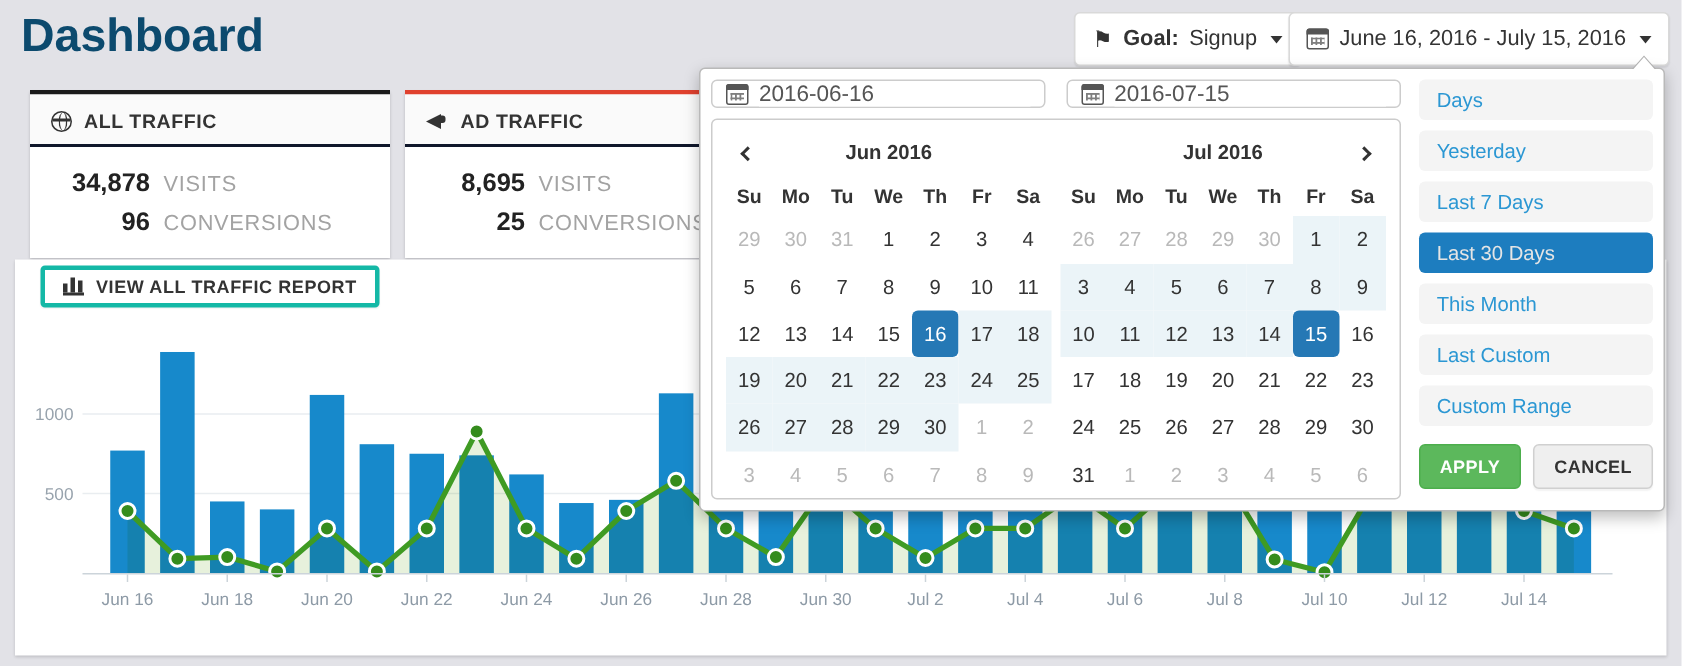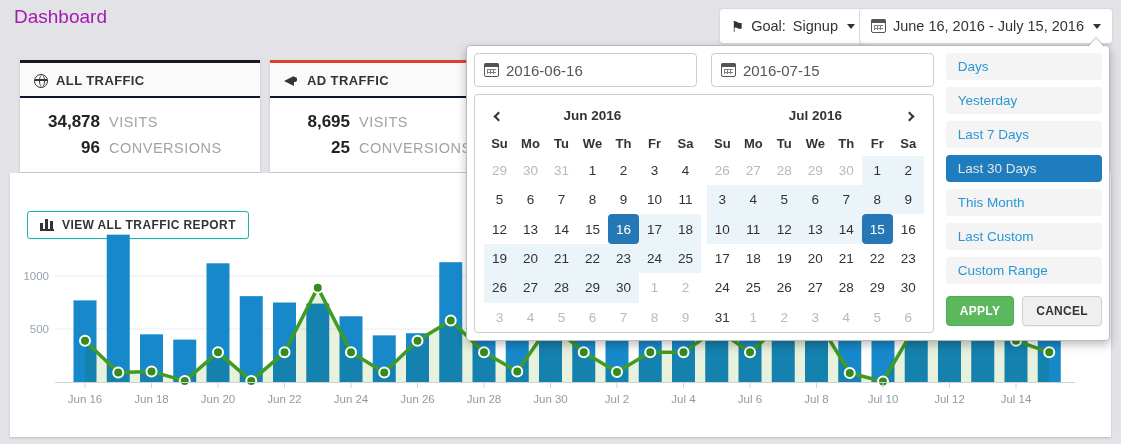--- a/index.html
+++ b/index.html
@@ -1,26 +1,26 @@
 <!DOCTYPE html>
 <html><head>
 <meta charset="utf-8">
 <style>
   * { margin:0; padding:0; box-sizing:border-box; }
   html,body { width:1121px; height:444px; }
   body { background:#e2e2e7; font-family:"Liberation Sans","DejaVu Sans",sans-serif; position:relative; overflow:hidden; }
 
   
-  .page-title { position:absolute; left:14px; top:6px; font-size:19px; font-weight:400; color:#a21caf; }
+  .page-title { position:absolute; left:14px; top:6px; font-size:31px; font-weight:700; color:#0c4a6e; }
   .hbtn { position:absolute; top:8px; height:36px; display:inline-flex; align-items:center; gap:7px;
           background:#fff; border:1px solid #d9d9d9; border-radius:4px; padding:0 11px;
           box-shadow:0 1px 1px rgba(0,0,0,.07); font-size:14.5px; color:#333; cursor:pointer; white-space:nowrap; }
   .goal-btn { right:254px; }
   .date-btn { right:8px; }
-  .bold { font-weight:400; }
+  .bold { font-weight:700; }
   .caret { width:0; height:0; border-left:4px solid transparent; border-right:4px solid transparent; border-top:5px solid #333; margin-left:2px; }
   .flag-glyph { font-size:15px; line-height:1; }
 
   
   .cal-ic { position:relative; display:inline-block; width:15px; height:14px; border:1px solid #555; border-radius:2px; background:#fff; flex:none; }
   .cal-ic::before { content:''; position:absolute; left:-1px; right:-1px; top:-1px; height:4px; background:#555; border-radius:2px 2px 0 0; }
   .cal-ic::after { content:''; position:absolute; left:2px; right:2px; top:5px; bottom:2px;
       background-image:linear-gradient(#555 1px, transparent 1px),linear-gradient(90deg,#555 1px, transparent 1px);
       background-size:3px 3px; opacity:.75; }
 
@@ -38,36 +38,36 @@
   .globe-ic { position:relative; width:14px; height:14px; border:1.5px solid #333; border-radius:50%; flex:none; }
   .globe-ic::before { content:''; position:absolute; left:0; right:0; top:4.5px; height:1.5px; background:#333; }
   .globe-ic::after { content:''; position:absolute; left:3.5px; top:0; bottom:0; width:4px; border-left:1.5px solid #333; border-right:1.5px solid #333; border-radius:50%; }
   
   .mega-ic { position:relative; width:15px; height:12px; flex:none; }
   .mega-ic::before { content:''; position:absolute; left:0; top:1px; width:0; height:0; border-top:5px solid transparent; border-bottom:5px solid transparent; border-right:10px solid #333; }
   .mega-ic::after { content:''; position:absolute; left:9px; top:2.5px; width:4px; height:5px; background:#333; border-radius:0 2px 2px 0; }
 
   
   .chart-panel { position:absolute; left:10px; top:173px; width:1101px; height:264px; background:#fff; box-shadow:0 1px 2px rgba(0,0,0,.16); }
-  .report-btn { position:absolute; left:17px; top:38px; display:inline-flex; align-items:center; gap:8px;
-      background:#fff; border:1px solid #14b8a6; border-radius:3px; height:28px; padding:0 12px;
+  .report-btn { position:absolute; left:17px; top:4px; display:inline-flex; align-items:center; gap:8px;
+      background:#fff; border:3px solid #14b8a6; border-radius:3px; height:28px; padding:0 12px;
       font-size:12px; font-weight:700; color:#333; letter-spacing:.4px; box-shadow:0 1px 1px rgba(0,0,0,.05); cursor:pointer; }
   .bars-ic { width:14px; height:12px; border-bottom:2px solid #333;
       background-image:linear-gradient(#333,#333),linear-gradient(#333,#333),linear-gradient(#333,#333);
       background-repeat:no-repeat; background-size:3px 6px,3px 10px,3px 8px; background-position:0 100%,5px 100%,10px 100%; }
   .chart-svg { position:absolute; left:0; top:0; width:1121px; height:444px; z-index:3; pointer-events:none; }
 
   
   .popup { position:absolute; left:466px; top:45px; width:644px; height:296px; background:#fff;
       border:1px solid #b9b9b9; border-radius:4px; box-shadow:0 4px 10px rgba(0,0,0,.25); z-index:10; display:flex; padding:7px; }
   .popup::before { content:''; position:absolute; top:-9px; left:621px; border-left:8px solid transparent; border-right:8px solid transparent; border-bottom:9px solid #b0b0b0; }
   .popup::after  { content:''; position:absolute; top:-8px; left:622px; border-left:7px solid transparent; border-right:7px solid transparent; border-bottom:8px solid #fff; }
   .popup-left { width:472px; display:flex; flex-direction:column; }
   .inputs-row { display:flex; gap:14px; margin-bottom:7px; }
-  .date-input { flex:1; height:34px; border:1px solid #ccc; border-radius:4px; display:flex; align-items:center; gap:7px; padding:0 9px; background:#fff; }
+  .date-input { flex:1; height:19px; border:1px solid #ccc; border-radius:4px; display:flex; align-items:center; gap:7px; padding:0 9px; background:#fff; }
   .date-input input { border:none; outline:none; font-size:15px; color:#555; width:100%; font-family:inherit; }
   .cal-box { flex:1; border:1px solid #ccc; border-radius:4px; display:flex; justify-content:space-between; padding:5px 9px 0; }
   table.cal { border-collapse:collapse; }
   table.cal th, table.cal td { width:31px; height:29px; text-align:center; font-size:13.5px; padding:0; }
   .cal .month-title { font-weight:700; color:#333; font-size:13.5px; height:30px; }
   .cal .dow { font-weight:700; color:#333; font-size:13px; height:25px; }
   .cal td { color:#333; cursor:pointer; border-radius:4px; }
   .cal td.off { color:#b9b9b9; }
   .cal td.in  { background:#ebf4f8; border-radius:0; }
   .cal td.sel { background:#2578b5; color:#fff; }

